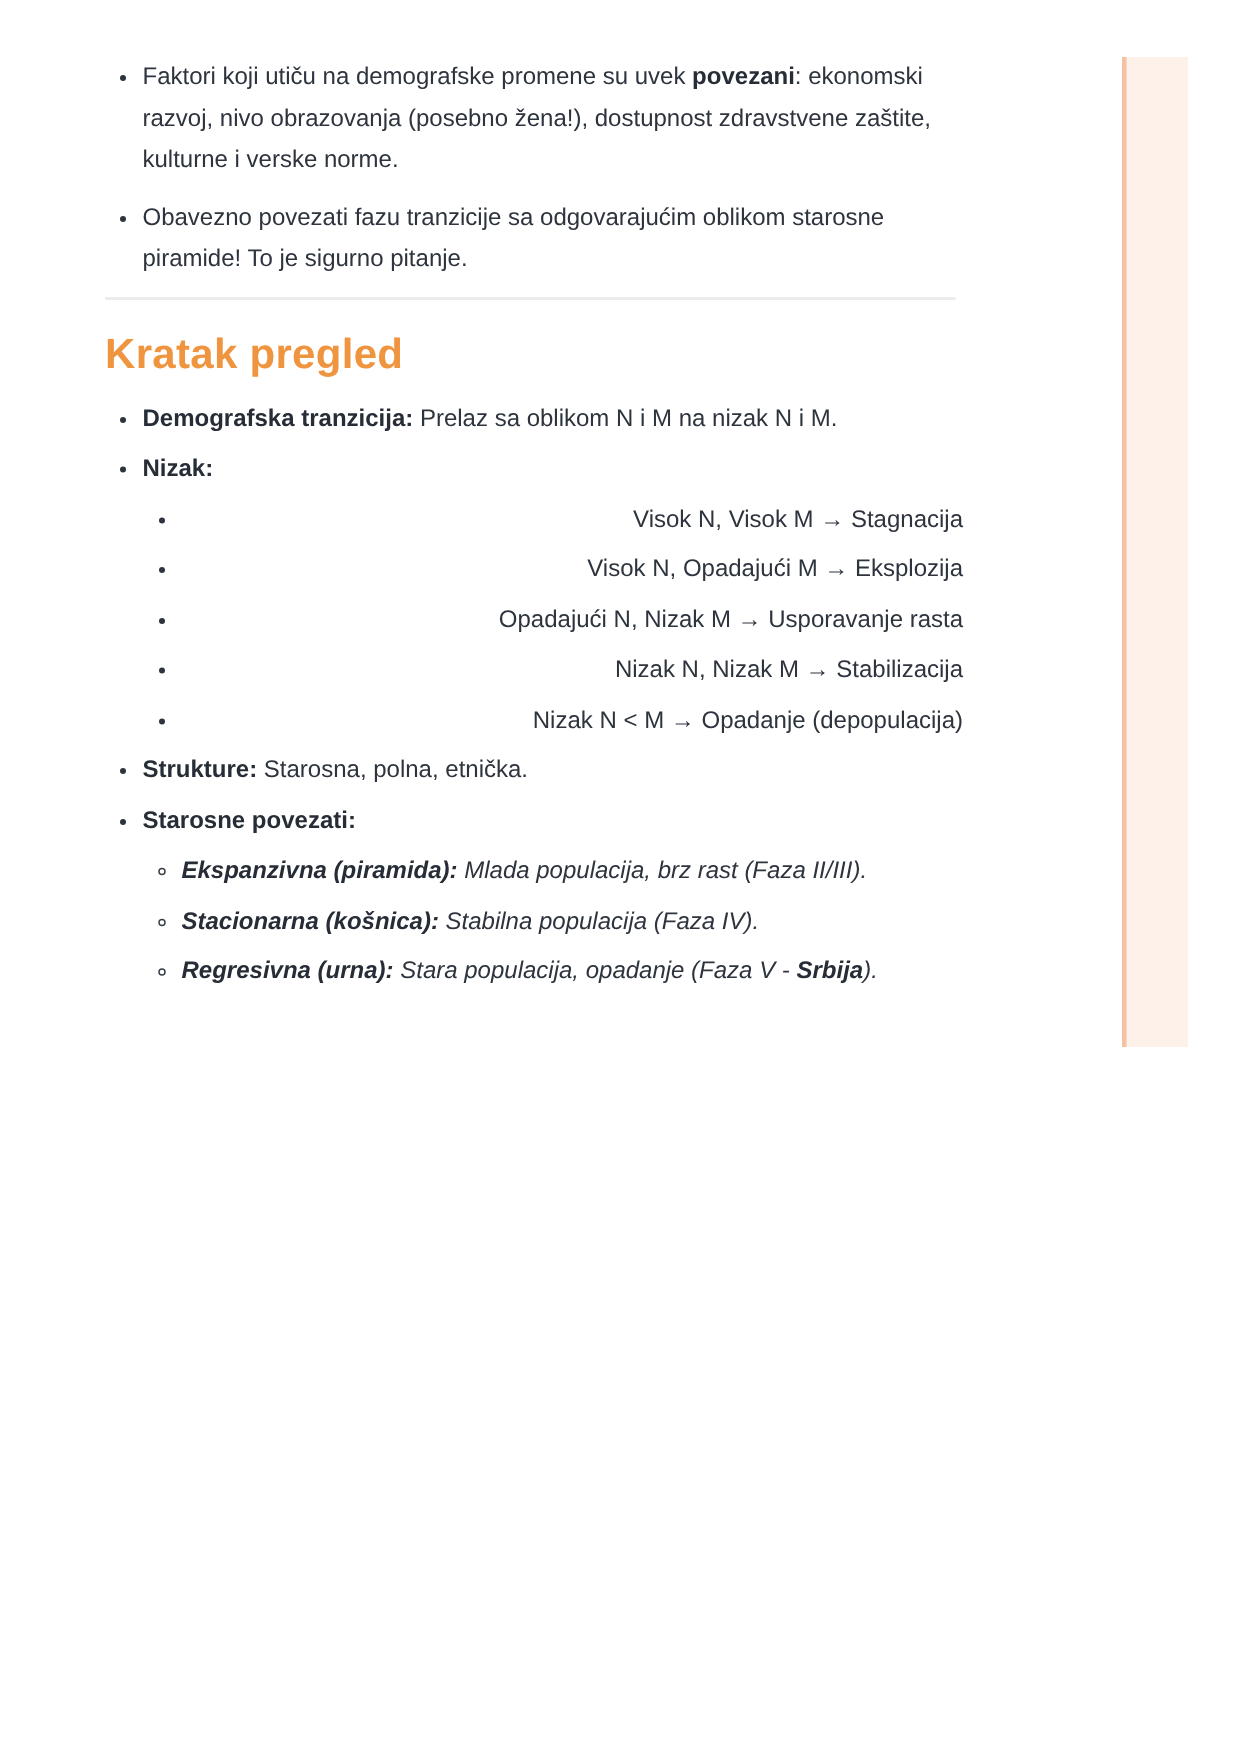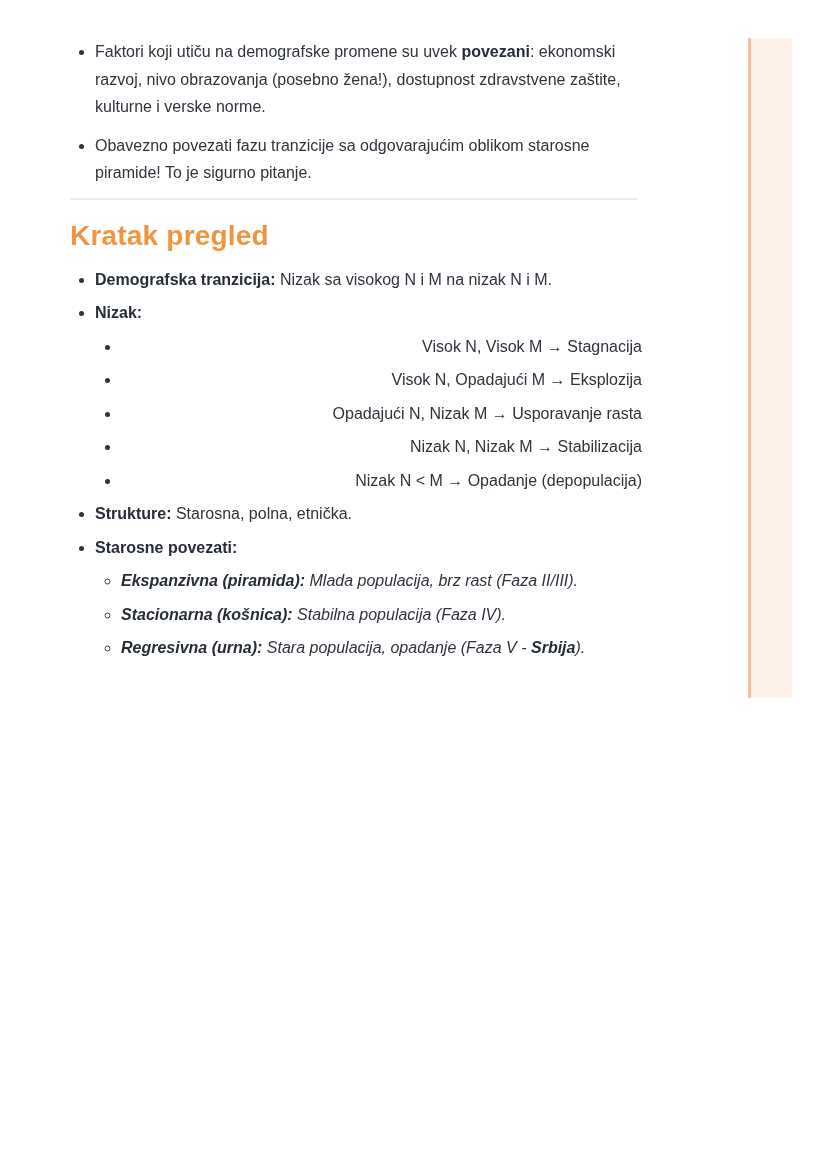--- a/index.html
+++ b/index.html
@@ -76,21 +76,21 @@
       <li><span>Faktori koji utiču na demografske promene su uvek </span><strong>povezani</strong><span>: ekonomski razvoj, nivo obrazovanja (posebno žena!), dostupnost zdravstvene zaštite, kulturne i verske norme.</span></li>
       <li><span>Obavezno povezati fazu tranzicije sa odgovarajućim oblikom starosne piramide! To je sigurno pitanje.</span></li>
     </ul>
 
     <hr class="divider">
 
     <h2 class="section-title">Kratak pregled</h2>
 
     <ul class="summary">
 
-      <li><strong>Demografska tranzicija:</strong><span> Nizak sa visokog N i M na nizak N i M.</span></li>
+      <li><strong>Demografska tranzicija:</strong><span> Prelaz sa oblikom N i M na nizak N i M.</span></li>
 
       <li><strong>Nizak:</strong>
         <ul class="sub dots">
           <li><span>Visok N, Visok M → Stagnacija</span></li>
           <li><span>Visok N, Opadajući M → Eksplozija</span></li>
           <li><span>Opadajući N, Nizak M → Usporavanje rasta</span></li>
           <li><span>Nizak N, Nizak M → Stabilizacija</span></li>
           <li><span>Nizak N &lt; M → Opadanje (depopulacija)</span></li>
         </ul>
       </li>

